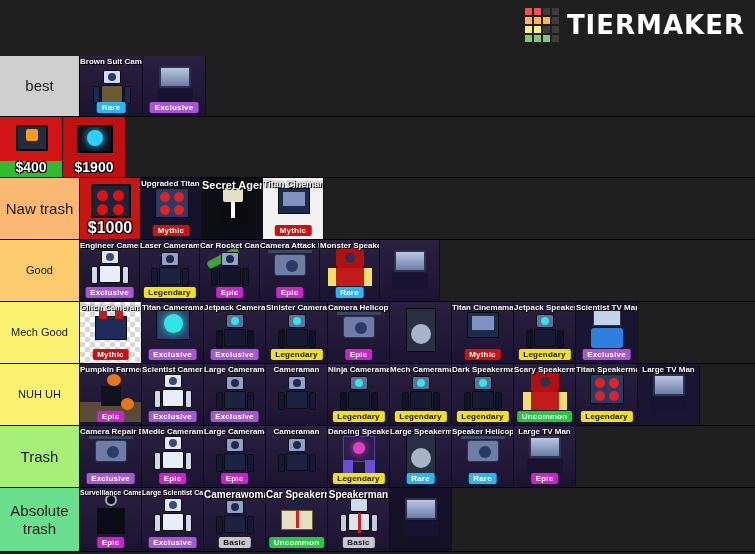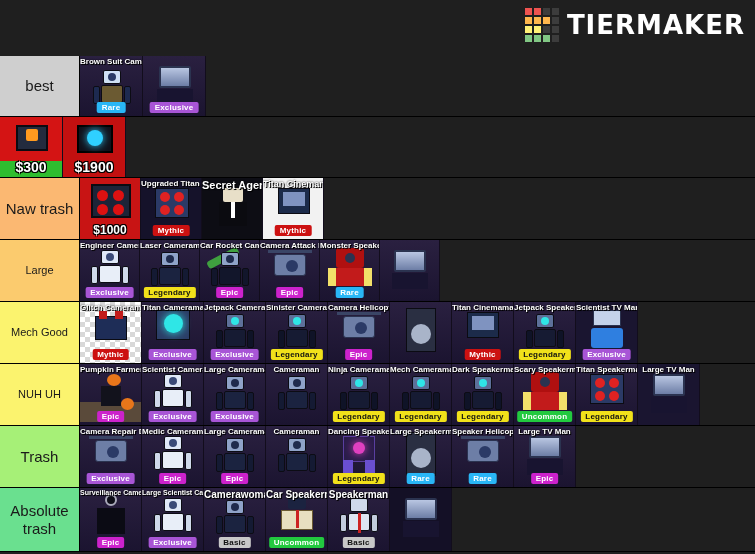--- a/index.html
+++ b/index.html
@@ -134,21 +134,21 @@
         </div>
       </div>
       <div class="tier-row" style="height: 61px;">
         <div class="tier-items">
           <div class="item" style="width: 63px; flex-basis: 63px;">
             <div class="art" style="background: rgb(212, 20, 20);">
               <div class="" style="position: absolute; left: 15.5px; top: 8px; width: 32px; height: 26px; background: rgb(35, 43, 62); border: 2px solid rgb(11, 11, 18);"></div>
               <div class="" style="position: absolute; left: 25.5px; top: 12px; width: 12px; height: 12px; background: rgb(255, 154, 31); border-radius: 2px;"></div>
               <div class="" style="position: absolute; left: 0px; top: 44px; width: 100%; height: 17px; background: rgb(47, 189, 47);"></div>
             </div>
-            <div class="price" style="font-size: 14px;">$300</div>
+            <div class="price" style="font-size: 14px;">$400</div>
           </div>
           <div class="item" style="width: 63px; flex-basis: 63px;">
             <div class="art" style="background: rgb(194, 16, 16);">
               <div class="" style="position: absolute; left: 13.5px; top: 8px; width: 36px; height: 28px; background: rgb(16, 16, 26); border: 2px solid rgb(0, 0, 0);"></div>
               <div class="" style="position: absolute; left: 23.5px; top: 13px; width: 16px; height: 16px; background: rgb(47, 208, 255); border-radius: 50%; box-shadow: rgb(47, 208, 255) 0px 0px 8px;"></div>
             </div>
             <div class="price" style="font-size: 14px;">$1900</div>
           </div>
         </div>
       </div>
@@ -158,21 +158,21 @@
         </div>
         <div class="tier-items">
           <div class="item" style="width: 61px; flex-basis: 61px;">
             <div class="art" style="background: rgb(200, 20, 20);">
               <div class="" style="position: absolute; left: 10.5px; top: 6px; width: 40px; height: 34px; background: rgb(28, 36, 56); border: 2px solid rgb(11, 11, 18);"></div>
               <div class="" style="position: absolute; left: 16.5px; top: 12px; width: 11px; height: 11px; border-radius: 50%; background: rgb(221, 17, 17);"></div>
               <div class="" style="position: absolute; left: 32.5px; top: 12px; width: 11px; height: 11px; border-radius: 50%; background: rgb(221, 17, 17);"></div>
               <div class="" style="position: absolute; left: 16.5px; top: 26px; width: 11px; height: 11px; border-radius: 50%; background: rgb(221, 17, 17);"></div>
               <div class="" style="position: absolute; left: 32.5px; top: 26px; width: 11px; height: 11px; border-radius: 50%; background: rgb(221, 17, 17);"></div>
             </div>
-            <div class="price" style="font-size: 12px;">$1000</div>
+            <div class="price" style="font-size: 16px;">$1000</div>
           </div>
           <div class="item" style="width: 61px; flex-basis: 61px;">
             <div class="art" style="background: rgb(21, 18, 42);">
               <div class="" style="position: absolute; left: 13.5px; top: 10px; width: 34px; height: 30px; background: rgb(43, 58, 102); border: 1px solid rgb(11, 11, 18);"></div>
               <div class="" style="position: absolute; left: 18.5px; top: 14px; width: 10px; height: 10px; border-radius: 50%; background: rgb(224, 34, 34);"></div>
               <div class="" style="position: absolute; left: 32.5px; top: 14px; width: 10px; height: 10px; border-radius: 50%; background: rgb(224, 34, 34);"></div>
               <div class="" style="position: absolute; left: 18.5px; top: 27px; width: 10px; height: 10px; border-radius: 50%; background: rgb(224, 34, 34);"></div>
               <div class="" style="position: absolute; left: 32.5px; top: 27px; width: 10px; height: 10px; border-radius: 50%; background: rgb(224, 34, 34);"></div>
             </div>
             <div class="name" style="font-size: 8px;">Upgraded Titan Speakerman</div>
@@ -191,21 +191,21 @@
               <div class="" style="position: absolute; left: 14.5px; top: 10px; width: 32px; height: 26px; background: rgb(28, 43, 74); border: 1px solid rgb(11, 11, 18);"></div>
               <div class="" style="position: absolute; left: 19.5px; top: 14px; width: 22px; height: 14px; background: rgb(127, 147, 192);"></div>
             </div>
             <div class="name" style="font-size: 9px;">Titan Cinemaman</div>
             <div class="badge" style="background: rgb(204, 17, 17); font-size: 8px;">Mythic</div>
           </div>
         </div>
       </div>
       <div class="tier-row" style="height: 62px;">
         <div class="tier-label" style="background: rgb(251, 203, 110); font-size: 11px; justify-content: center; text-align: center;">
-          <span>Large</span>
+          <span>Good</span>
         </div>
         <div class="tier-items">
           <div class="item" style="width: 60px; flex-basis: 60px;">
             <div class="art" style="background: linear-gradient(rgb(42, 32, 64) 0%, rgb(27, 20, 48) 100%);">
               <div class="head" style="position: absolute; left: 21px; top: 10px; width: 18px; height: 14px; background: rgb(223, 232, 247); border: 1px solid rgb(12, 12, 20); border-radius: 2px;"></div>
               <div class="" style="position: absolute; left: 26px; top: 13px; width: 8px; height: 8px; border-radius: 50%; background: rgb(58, 74, 119);"></div>
               <div class="torso" style="position: absolute; left: 19px; top: 25px; width: 22px; height: 18px; background: rgb(232, 238, 248); border: 1px solid rgb(12, 12, 20); border-radius: 2px;"></div>
               <div class="arm" style="position: absolute; left: 11px; top: 26px; width: 7px; height: 18px; background: rgb(207, 217, 234); border: 1px solid rgb(12, 12, 20); border-radius: 2px;"></div>
               <div class="arm" style="position: absolute; left: 42px; top: 26px; width: 7px; height: 18px; background: rgb(207, 217, 234); border: 1px solid rgb(12, 12, 20); border-radius: 2px;"></div>
             </div>

